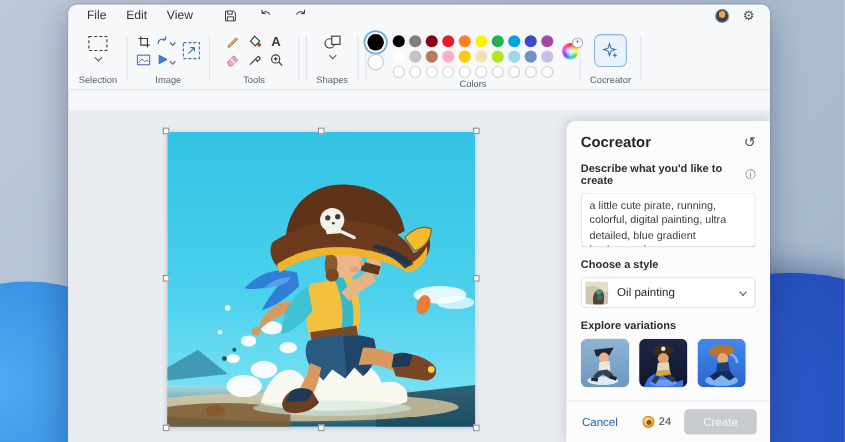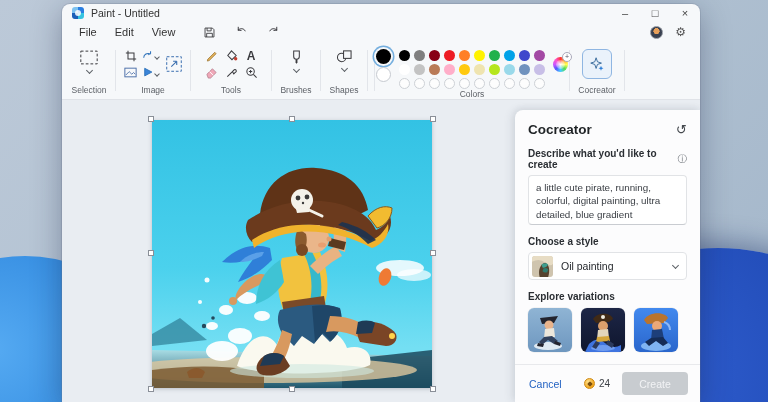--- a/index.html
+++ b/index.html
@@ -115,29 +115,20 @@
     font-size: 10.5px; display: flex; align-items: center; justify-content: center; }
 </style>
 </head>
 <body>
 
 <div class="bloom1"></div>
 <div class="bloom2"></div>
 
 <div class="window">
 
-  <div class="titlebar">
-    <span class="app-logo"></span>
-    <span class="title-text">Paint - Untitled</span>
-    <span class="win-controls">
-      <span class="win-btn">–</span>
-      <span class="win-btn">□</span>
-      <span class="win-btn">×</span>
-    </span>
-  </div>
 
   <div class="menubar">
     <span class="menu-item">File</span>
     <span class="menu-item">Edit</span>
     <span class="menu-item">View</span>
     <span class="qa-group">
       <span class="qa-btn">
         <svg class="ico" width="13" height="13" viewBox="0 0 16 16">
           <path d="M2.5 2.5 h9 l2 2 v9 h-11 z M5 2.5 v3.5 h5 v-3.5 M4.5 13.5 v-4.5 h7 v4.5" fill="none" stroke="#3b3b3f" stroke-width="1.1"></path>
         </svg>
@@ -239,30 +230,20 @@
           <svg class="ico" width="13" height="13" viewBox="0 0 14 14">
             <circle cx="6" cy="6" r="4" fill="none" stroke="#3b3b3f" stroke-width="1.1"></circle>
             <path d="M6 4.2 v3.6 M4.2 6 h3.6 M9 9 L12.5 12.5" stroke="#3b3b3f" stroke-width="1.1"></path>
           </svg>
         </span>
       </div>
       <span class="sec-label">Tools</span>
     </div>
     <div class="vdiv"></div>
 
-    <div class="sec" style="width:42px">
-      <div class="icon-btn">
-        <svg class="ico" width="15" height="16" viewBox="0 0 16 17">
-          <path d="M5 2 h6 v6 c0 2 -1 3 -3 3 c-2 0 -3 -1 -3 -3 Z" fill="none" stroke="#3b3b3f" stroke-width="1.1"></path>
-          <path d="M7 11 h2 v3.5 l-1 1.2 l-1 -1.2 Z" fill="#3b3b3f"></path>
-        </svg>
-        <span class="chev"></span>
-      </div>
-      <span class="sec-label">Brushes</span>
-    </div>
     <div class="vdiv"></div>
 
     <div class="sec" style="width:40px">
       <div class="icon-btn">
         <svg class="ico" width="17" height="15" viewBox="0 0 18 16">
           <circle cx="6" cy="9" r="4.5" fill="none" stroke="#3b3b3f" stroke-width="1.1"></circle>
           <rect x="8" y="2" width="8" height="8" fill="#f6f8fa" stroke="#3b3b3f" stroke-width="1.1"></rect>
         </svg>
         <span class="chev"></span>
       </div>

